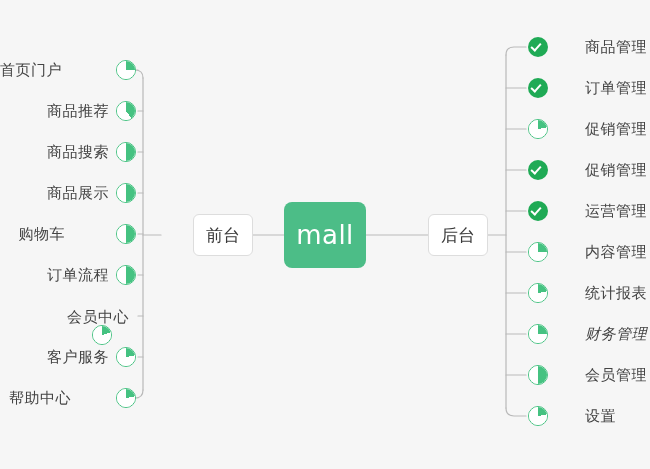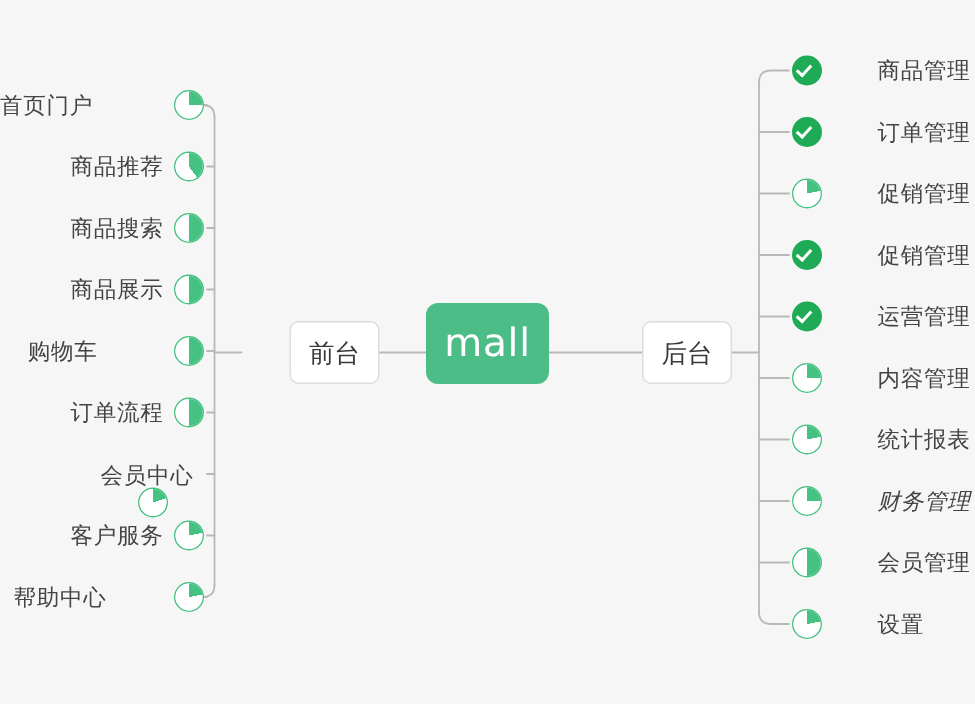--- a/index.html
+++ b/index.html
@@ -275,21 +275,21 @@
           <span class="wedge" style="background: conic-gradient(#45c281 0deg 79.2deg, #ffffff 79.2deg 360deg);"></span>
         </span>
         <span class="node-label">设置</span>
       </div>
     </div>
 
   <div class="mid-node" id="mid-left" style="left: 161px; top: 214px; width: 60px; height: 42px; margin-left: 32px;">
     <span>前台</span>
   </div>
 
-  <div class="center-node" id="center-node" style="left: 284px; top: 202px; width: 82px; height: 54px; text-align: right;">
+  <div class="center-node" id="center-node" style="left: 284px; top: 202px; width: 82px; height: 66px; text-align: right;">
     <span>mall</span>
   </div>
 
   <div class="mid-node" id="mid-right" style="left: 428px; top: 214px; width: 60px; height: 42px;">
     <span>后台</span>
   </div>
 
 </div>
 
 </body></html>

